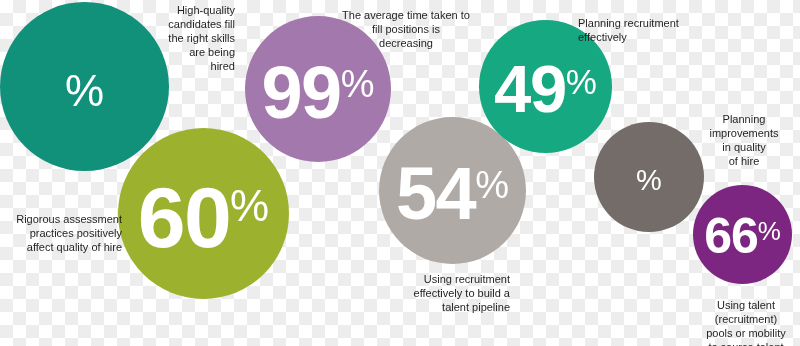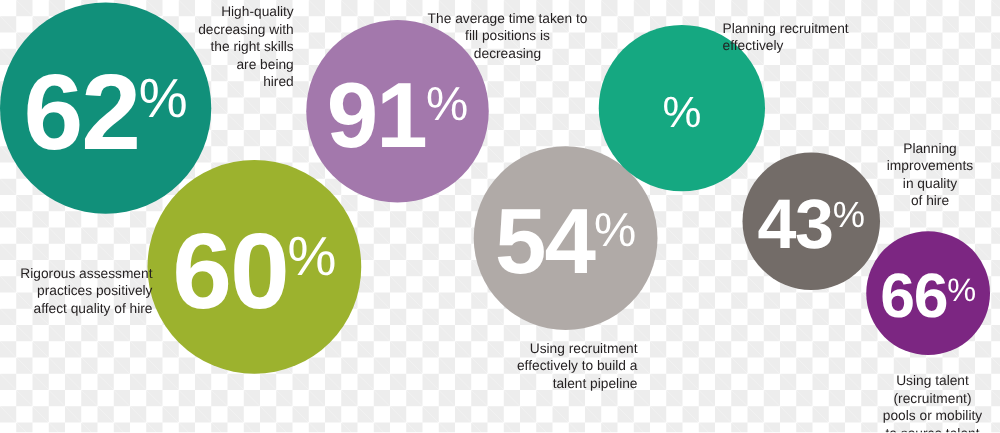--- a/index.html
+++ b/index.html
@@ -91,68 +91,67 @@
   #cap-43 { left: 690px; top: 112px; width: 108px; text-align: center; }
   #cap-39 { left: 692px; top: 298px; width: 108px; text-align: center; }
 </style>
 </head>
 <body>
 
 <div id="canvas">
 
   <div class="bubble" id="b-62" style="background: rgb(17, 144, 122);">
     <span class="valwrap">
-      <span class="num">62</span>
       <span class="pct">%</span>
     </span>
   </div>
 
   <div class="bubble" id="b-60" style="background: rgb(156, 178, 46);">
     <span class="valwrap">
       <span class="num">60</span>
       <span class="pct">%</span>
     </span>
   </div>
 
   <div class="bubble" id="b-57" style="background: rgb(163, 120, 172);">
     <span class="valwrap">
-      <span class="num">91</span>
+      <span class="num">99</span>
       <span class="pct">%</span>
     </span>
   </div>
 
   <div class="bubble" id="b-54" style="background: rgb(176, 170, 167);">
     <span class="valwrap">
       <span class="num">54</span>
       <span class="pct">%</span>
     </span>
   </div>
 
   <div class="bubble" id="b-49" style="background: rgb(21, 168, 129);">
     <span class="valwrap">
+      <span class="num">49</span>
       <span class="pct">%</span>
     </span>
   </div>
 
   <div class="bubble" id="b-43" style="background: rgb(115, 108, 104);">
     <span class="valwrap">
-      <span class="num">43</span>
       <span class="pct">%</span>
     </span>
   </div>
 
   <div class="bubble" id="b-39" style="background: rgb(124, 38, 130);">
     <span class="valwrap">
       <span class="num">66</span>
       <span class="pct">%</span>
     </span>
   </div>
 
   <div class="caption" id="cap-62">High-quality
-decreasing with
+candidates fill
 the right skills
 are being
 hired</div>
   <div class="caption" id="cap-57">The average time taken to
 fill positions is
 decreasing</div>
   <div class="caption" id="cap-60">Rigorous assessment
 practices positively
 affect quality of hire</div>
   <div class="caption" id="cap-54">Using recruitment

